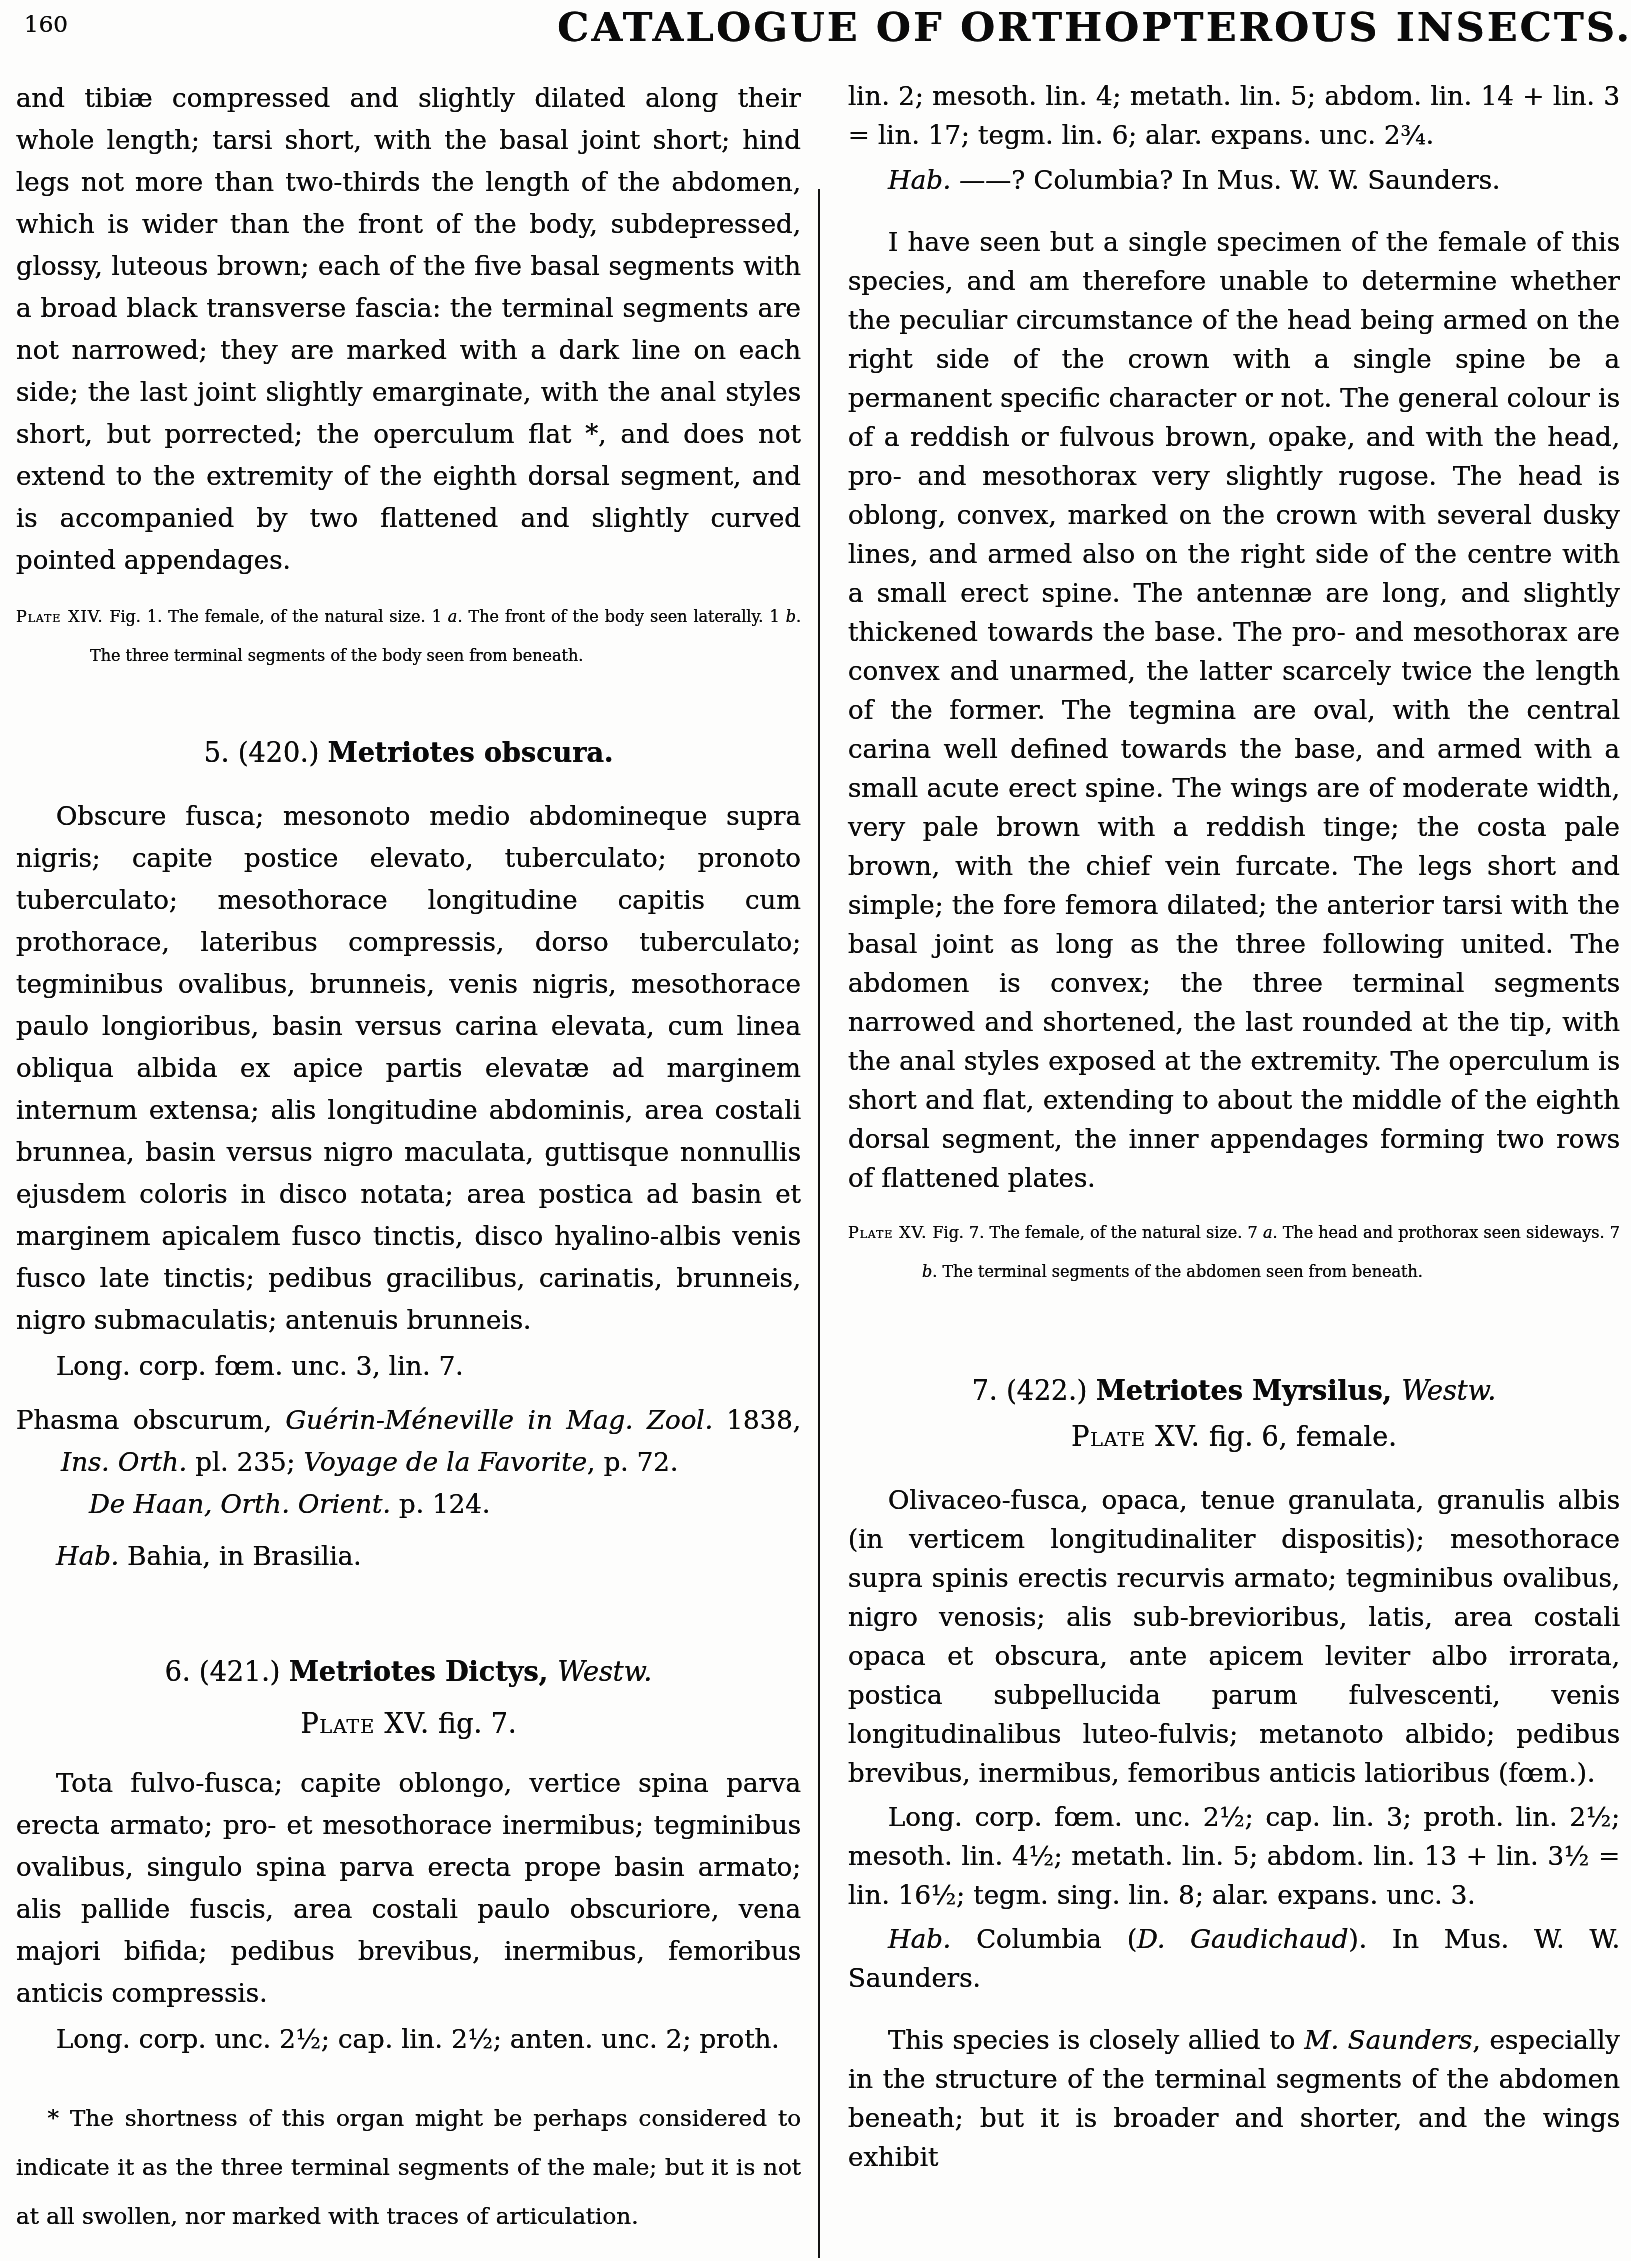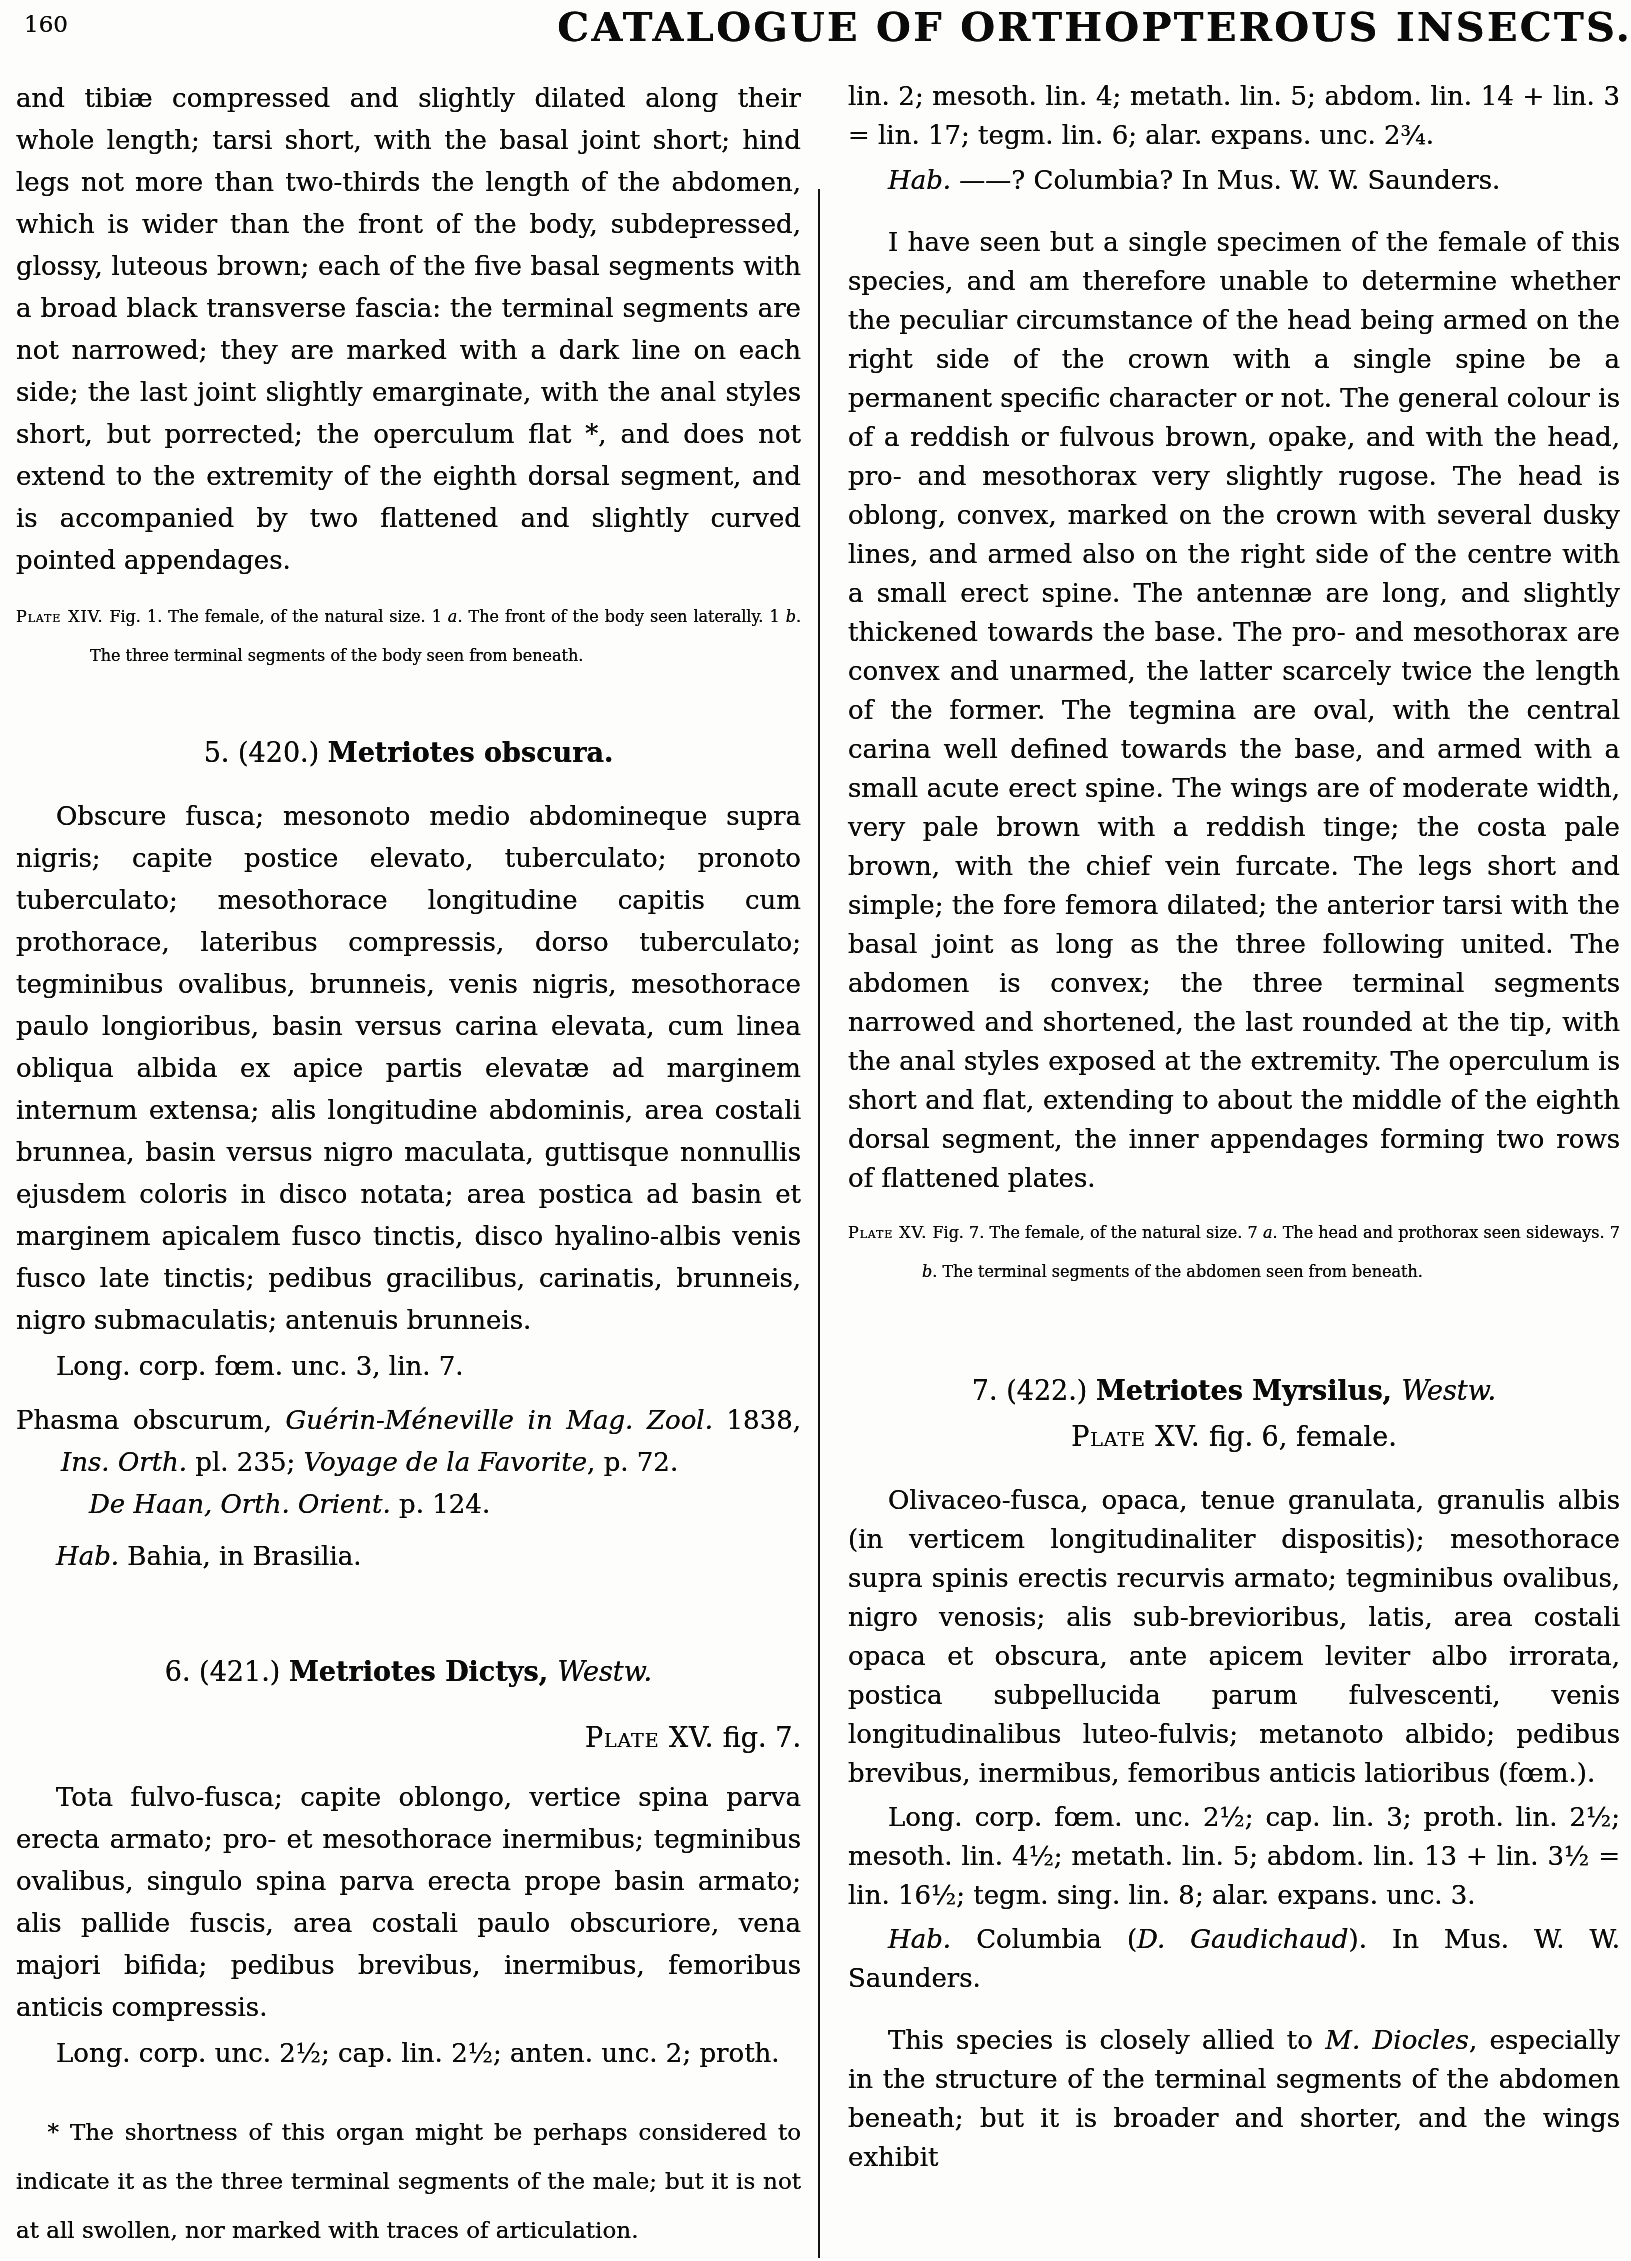--- a/index.html
+++ b/index.html
@@ -39,30 +39,30 @@
 <div id="col-left" class="column">
     <div class="block para"><span>and tibiæ compressed and slightly dilated along their whole length; tarsi short, with the basal joint short; hind legs not more than two-thirds the length of the abdomen, which is wider than the front of the body, subdepressed, glossy, luteous brown; each of the five basal segments with a broad black transverse fascia: the terminal segments are not narrowed; they are marked with a dark line on each side; the last joint slightly emarginate, with the anal styles short, but porrected; the operculum flat *, and does not extend to the extremity of the eighth dorsal segment, and is accompanied by two flattened and slightly curved pointed appendages.</span></div>
     <div class="block platenote" style="margin-top: 16px;"><span class="s-sc">Plate XIV.</span><span>  Fig. 1. The female, of the natural size.  1 </span><span class="s-i">a</span><span>. The front of the body seen laterally.  1 </span><span class="s-i">b</span><span>. The three terminal segments of the body seen from beneath.</span></div>
     <div class="block heading" style="margin-top: 57px;"><span>5. (420.)  </span><span class="s-b">Metriotes obscura.</span></div>
     <div class="block para indent" style="margin-top: 20.6px;"><span>Obscure fusca; mesonoto medio abdomineque supra nigris; capite postice elevato, tuberculato; pronoto tuberculato; mesothorace longitudine capitis cum prothorace, lateribus compressis, dorso tuberculato; tegminibus ovalibus, brunneis, venis nigris, mesothorace paulo longioribus, basin versus carina elevata, cum linea obliqua albida ex apice partis elevatæ ad marginem internum extensa; alis longitudine abdominis, area costali brunnea, basin versus nigro maculata, guttisque nonnullis ejusdem coloris in disco notata; area postica ad basin et marginem apicalem fusco tinctis, disco hyalino-albis venis fusco late tinctis; pedibus gracilibus, carinatis, brunneis, nigro submaculatis; antenuis brunneis.</span></div>
     <div class="block para indent" style="margin-top: 4.6px;"><span>Long. corp. fœm. unc. 3, lin. 7.</span></div>
     <div class="block refline" style="margin-top: 11.4px;"><span>Phasma obscurum, </span><span class="s-i">Guérin-Méneville in Mag. Zool.</span><span> 1838, </span><span class="s-i">Ins. Orth.</span><span> pl. 235;  </span><span class="s-i">Voyage de la Favorite</span><span>, p. 72.</span></div>
     <div class="block refline2"><span class="s-i">De Haan, Orth. Orient.</span><span> p. 124.</span></div>
     <div class="block hab" style="margin-top: 10.3px;"><span class="s-i">Hab.</span><span> Bahia, in Brasilia.</span></div>
     <div class="block heading" style="margin-top: 74px;"><span>6. (421.)  </span><span class="s-b">Metriotes Dictys, </span><span class="s-i">Westw.</span></div>
-    <div class="block heading" style="margin-top: 24px; text-align: right;"><span class="s-sc">Plate XV.</span><span> fig. 7.</span></div>
+    <div class="block heading" style="margin-top: 10px;"><span class="s-sc">Plate XV.</span><span> fig. 7.</span></div>
     <div class="block para indent" style="margin-top: 17px;"><span>Tota fulvo-fusca; capite oblongo, vertice spina parva erecta armato; pro- et mesothorace inermibus; tegminibus ovalibus, singulo spina parva erecta prope basin armato; alis pallide fuscis, area costali paulo obscuriore, vena majori bifida; pedibus brevibus, inermibus, femoribus anticis compressis.</span></div>
     <div class="block para indent" style="margin-top: 4.6px;"><span>Long. corp. unc. 2½; cap. lin. 2½; anten. unc. 2; proth.</span></div>
     <div class="block footnote" style="margin-top: 34px;"><span>* The shortness of this organ might be perhaps considered to indicate it as the three terminal segments of the male; but it is not at all swollen, nor marked with traces of articulation.</span></div>
   </div>
 <div id="col-right" class="column">
     <div class="block para"><span>lin. 2; mesoth. lin. 4; metath. lin. 5; abdom. lin. 14 + lin. 3 = lin. 17; tegm. lin. 6; alar. expans. unc. 2¾.</span></div>
     <div class="block hab" style="margin-top: 5.7px;"><span class="s-i">Hab.</span><span> ——?  Columbia?  In Mus. W. W. Saunders.</span></div>
     <div class="block para indent" style="margin-top: 23px;"><span>I have seen but a single specimen of the female of this species, and am therefore unable to determine whether the peculiar circumstance of the head being armed on the right side of the crown with a single spine be a permanent specific character or not.  The general colour is of a reddish or fulvous brown, opake, and with the head, pro- and mesothorax very slightly rugose.  The head is oblong, convex, marked on the crown with several dusky lines, and armed also on the right side of the centre with a small erect spine.  The antennæ are long, and slightly thickened towards the base.  The pro- and mesothorax are convex and unarmed, the latter scarcely twice the length of the former.  The tegmina are oval, with the central carina well defined towards the base, and armed with a small acute erect spine.  The wings are of moderate width, very pale brown with a reddish tinge; the costa pale brown, with the chief vein furcate.  The legs short and simple; the fore femora dilated; the anterior tarsi with the basal joint as long as the three following united.  The abdomen is convex; the three terminal segments narrowed and shortened, the last rounded at the tip, with the anal styles exposed at the extremity.  The operculum is short and flat, extending to about the middle of the eighth dorsal segment, the inner appendages forming two rows of flattened plates.</span></div>
     <div class="block platenote" style="margin-top: 15px;"><span class="s-sc">Plate XV.</span><span>  Fig. 7. The female, of the natural size.  7 </span><span class="s-i">a</span><span>. The head and prothorax seen sideways.  7 </span><span class="s-i">b</span><span>. The terminal segments of the abdomen seen from beneath.</span></div>
     <div class="block heading" style="margin-top: 80px;"><span>7. (422.)  </span><span class="s-b">Metriotes Myrsilus, </span><span class="s-i">Westw.</span></div>
     <div class="block heading" style="margin-top: 6.9px;"><span class="s-sc">Plate XV.</span><span> fig. 6, female.</span></div>
     <div class="block para indent" style="margin-top: 25px;"><span>Olivaceo-fusca, opaca, tenue granulata, granulis albis (in verticem longitudinaliter dispositis); mesothorace supra spinis erectis recurvis armato; tegminibus ovalibus, nigro venosis; alis sub-brevioribus, latis, area costali opaca et obscura, ante apicem leviter albo irrorata, postica subpellucida parum fulvescenti, venis longitudinalibus luteo-fulvis; metanoto albido; pedibus brevibus, inermibus, femoribus anticis latioribus (fœm.).</span></div>
     <div class="block para indent" style="margin-top: 5.7px;"><span>Long. corp. fœm. unc. 2½; cap. lin. 3; proth. lin. 2½; mesoth. lin. 4½; metath. lin. 5; abdom. lin. 13 + lin. 3½ = lin. 16½; tegm. sing. lin. 8; alar. expans. unc. 3.</span></div>
     <div class="block hab" style="margin-top: 4.6px;"><span class="s-i">Hab.</span><span> Columbia (</span><span class="s-i">D. Gaudichaud</span><span>).  In Mus. W. W. Saunders.</span></div>
-    <div class="block para indent" style="margin-top: 23px;"><span>This species is closely allied to </span><span class="s-i">M. Diocles</span><span>, especially in the structure of the terminal segments of the abdomen beneath; but it is broader and shorter, and the wings exhibit</span></div>
+    <div class="block para indent" style="margin-top: 23px;"><span>This species is closely allied to </span><span class="s-i">M. Saunders</span><span>, especially in the structure of the terminal segments of the abdomen beneath; but it is broader and shorter, and the wings exhibit</span></div>
   </div>
 
 
 </body></html>

